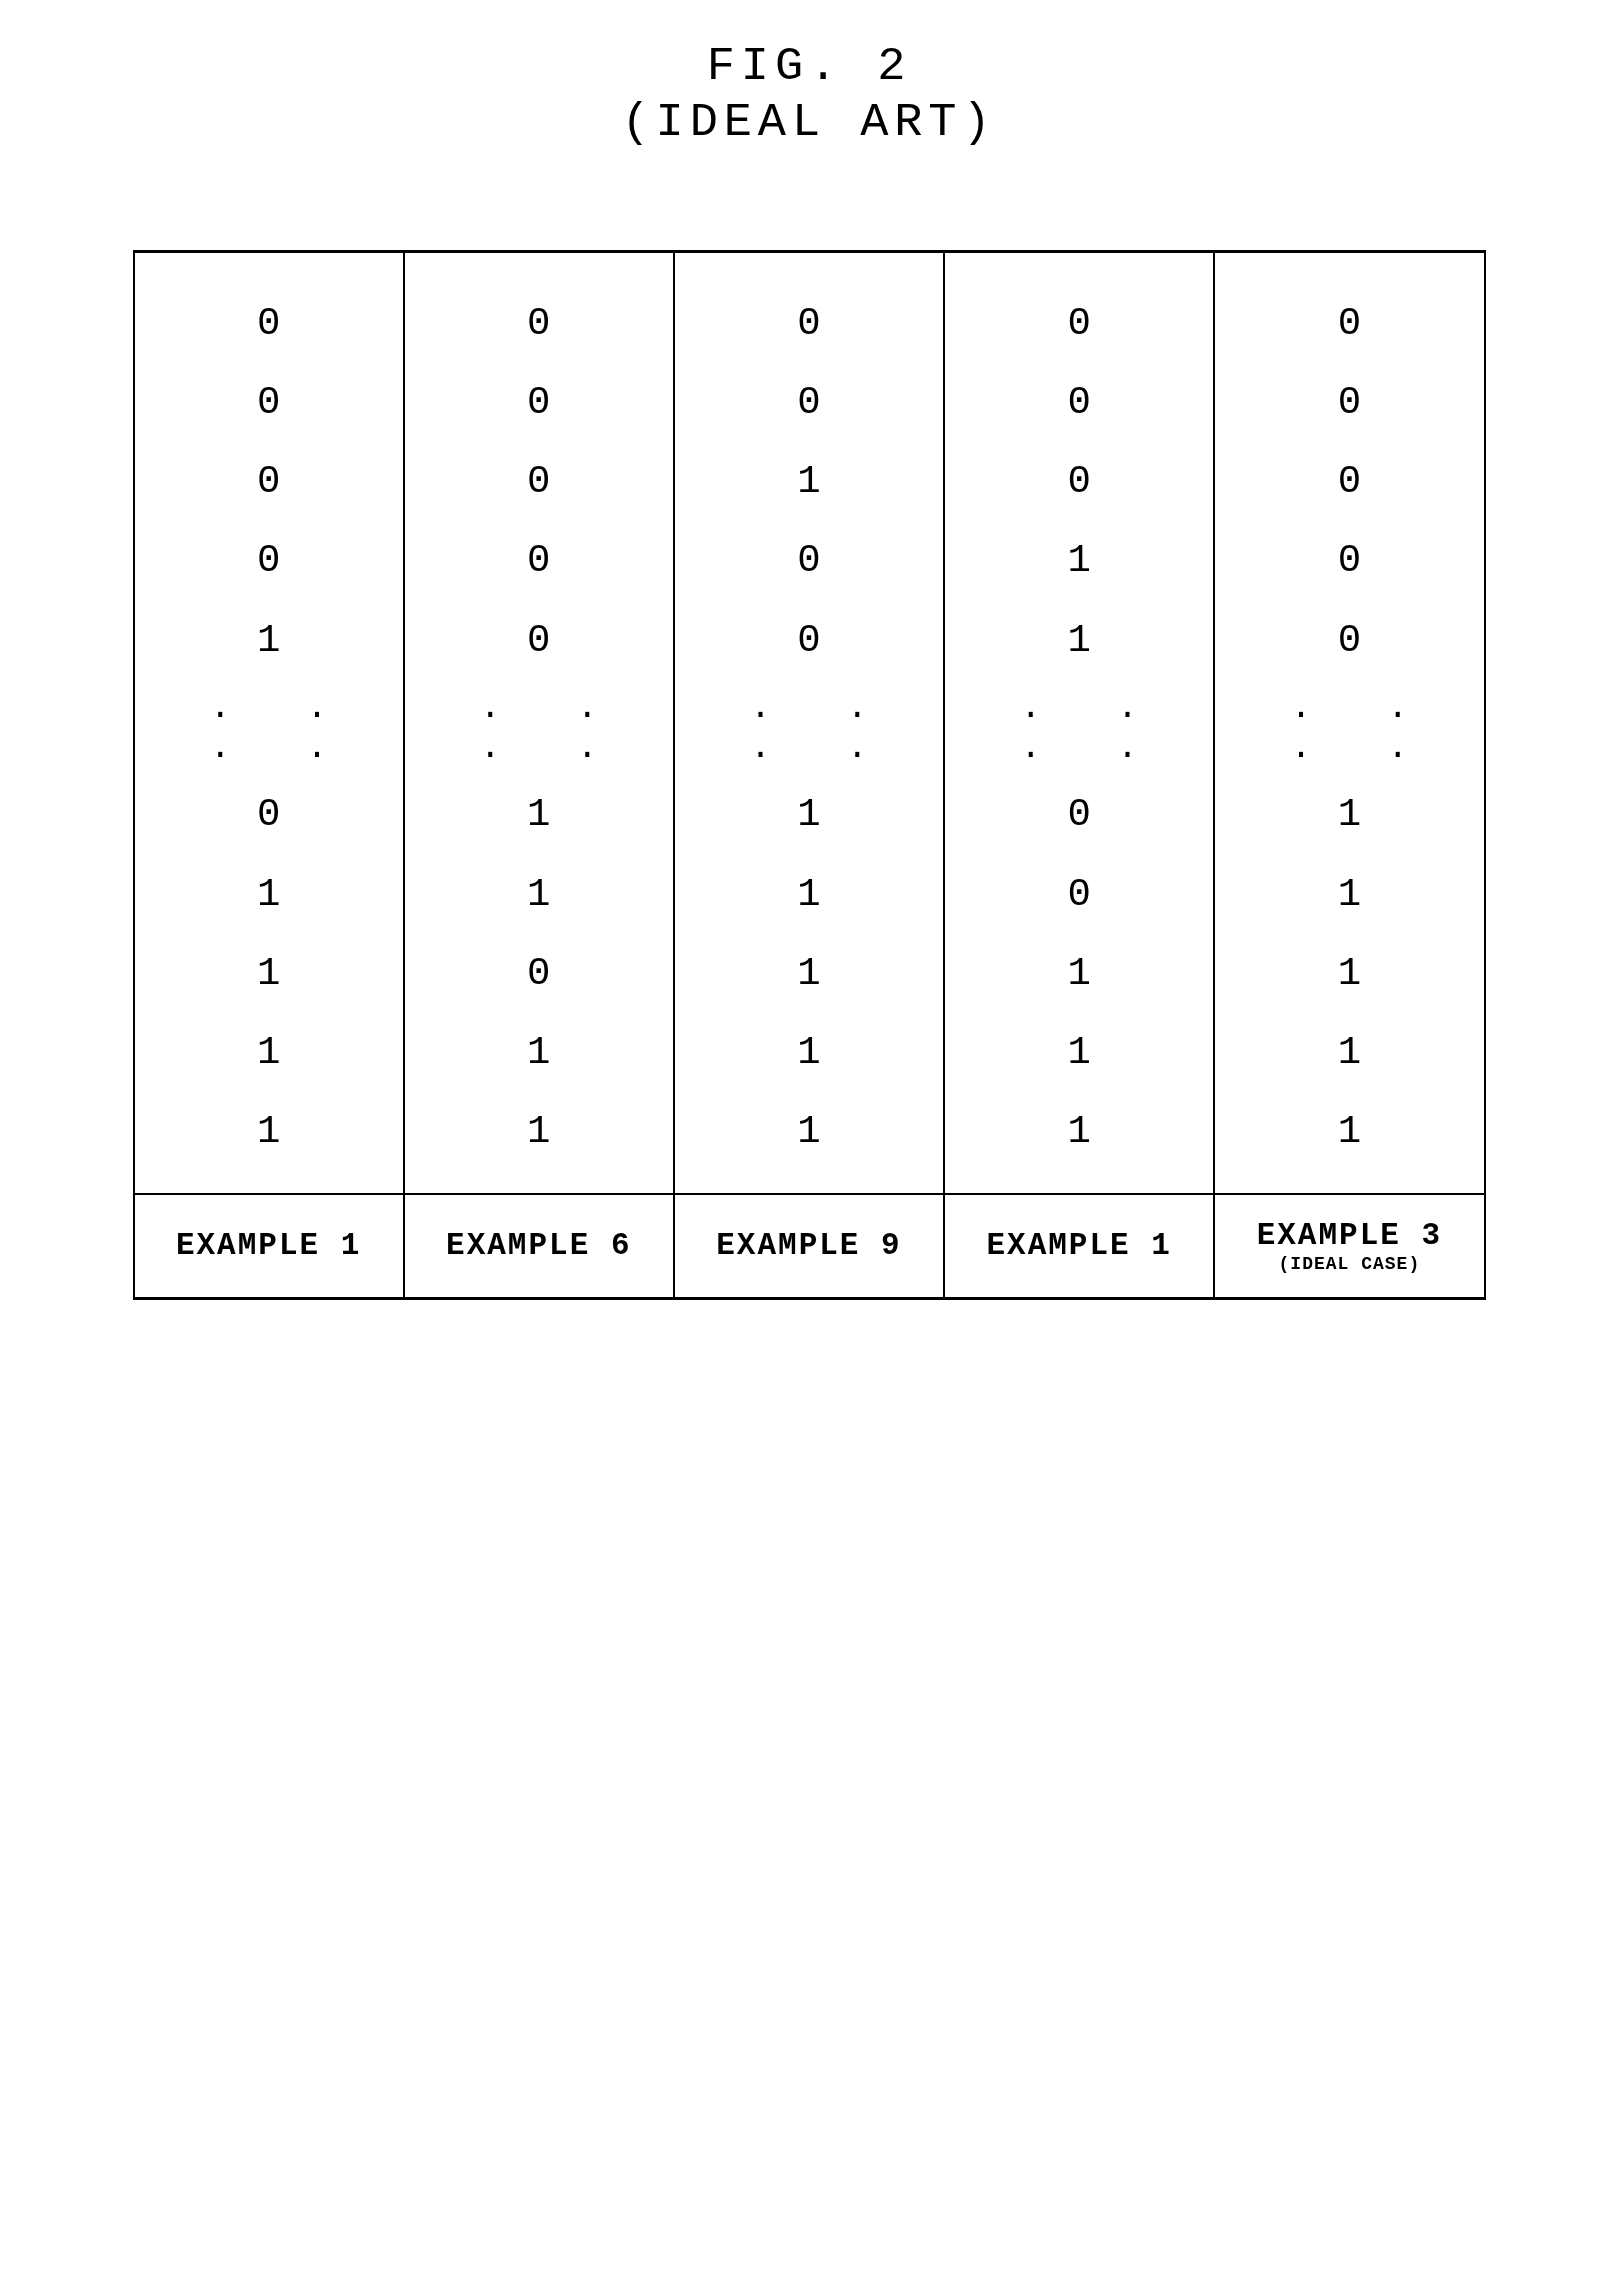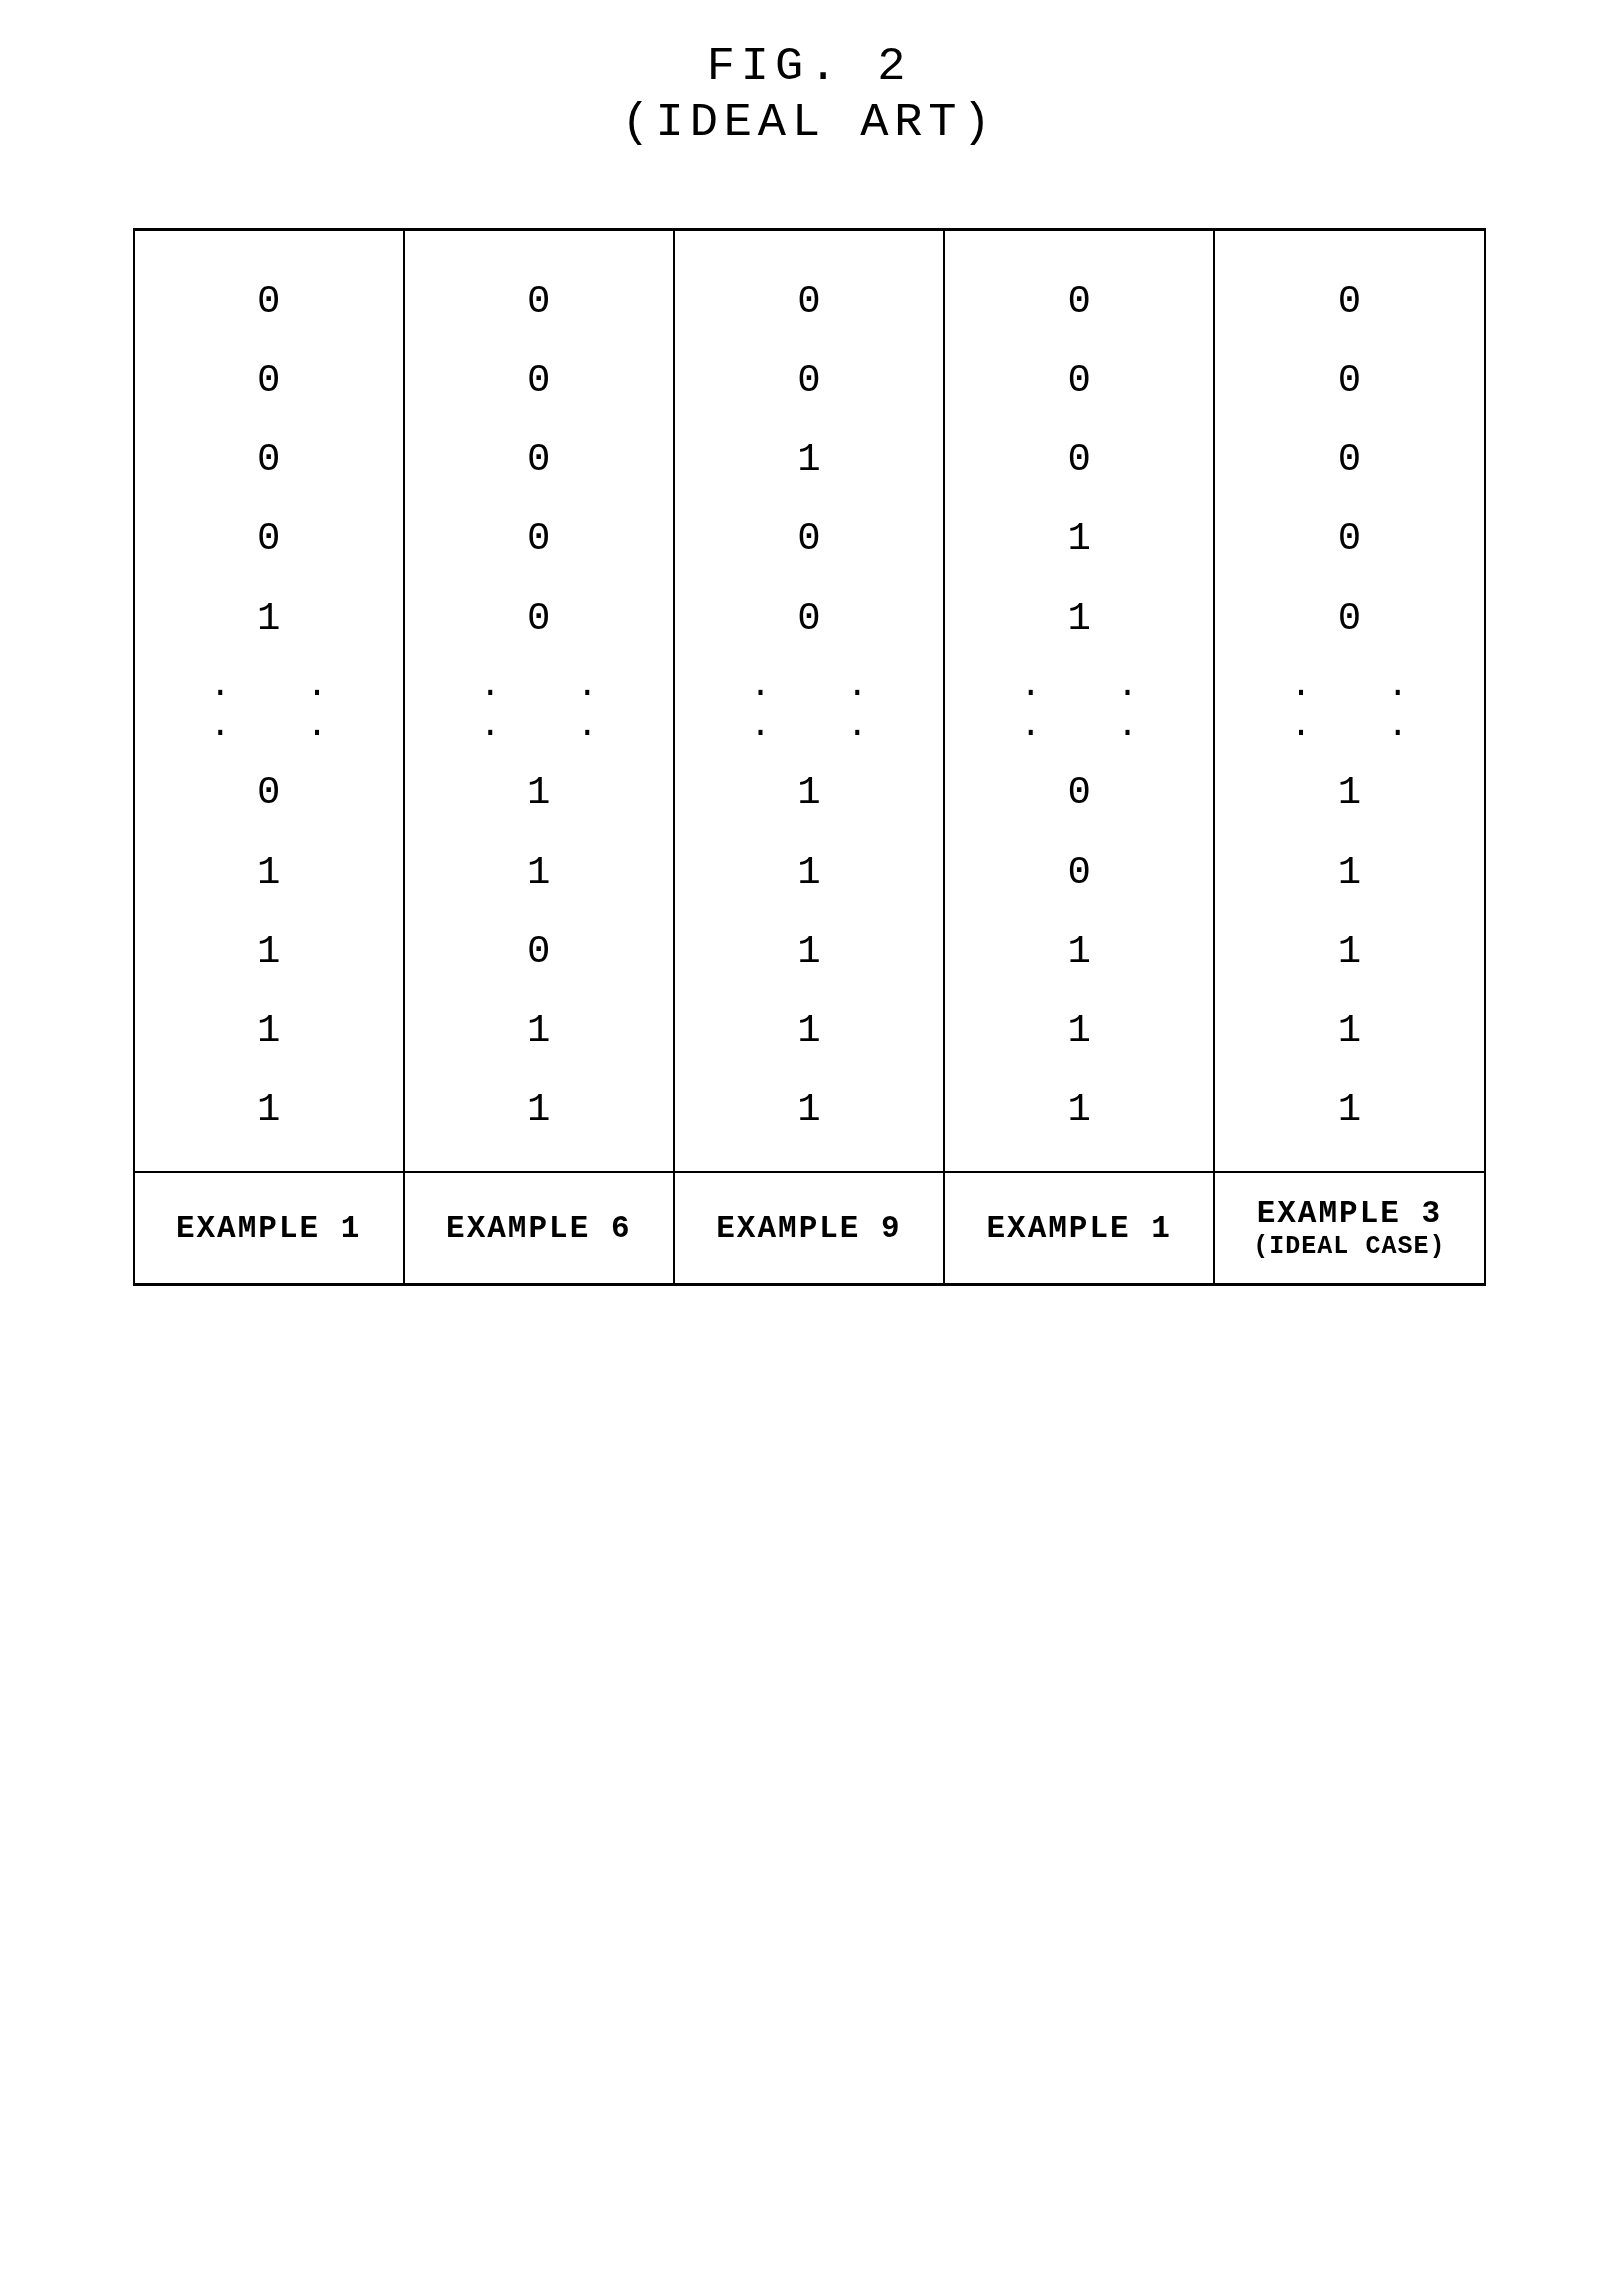--- a/index.html
+++ b/index.html
@@ -6,21 +6,21 @@
     margin: 0;
     padding: 39px;
     background: #fff;
     font-family: "Courier New", monospace;
   }
   .title {
     text-align: center;
     font-size: 47px;
     letter-spacing: 5.9px;
     line-height: 1.2;
-    margin-bottom: 76px;
+    margin-bottom: 98px;
   }
   .tablewrap {
     margin: 0 auto;
     width: 1353px;
   }
   table {
     border-collapse: collapse;
     width: 100%;
     table-layout: fixed;
   }
@@ -43,21 +43,21 @@
     line-height: 1.2;
     font-weight: bold;
   }
   td.dots {
     font-size: 35px;
     letter-spacing: 27.4px;
     padding: 7.8px 0 7.8px 27.4px;
   }
   .sub {
     display: block;
-    font-size: 25px;
+    font-size: 18px;
     letter-spacing: 1px;
   }
 </style>
 </head>
 <body>
 
 <div class="title">
   <div>FIG. 2</div>
   <div>(IDEAL ART)</div>
 </div>

